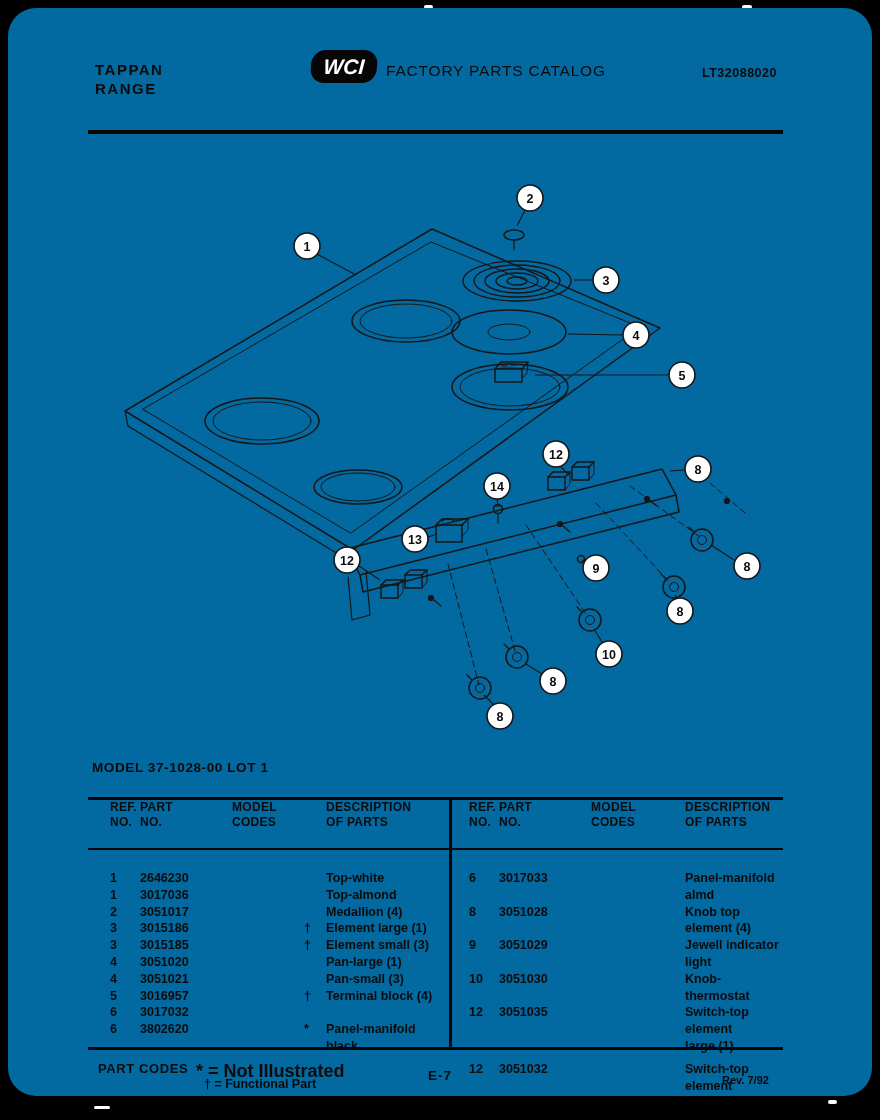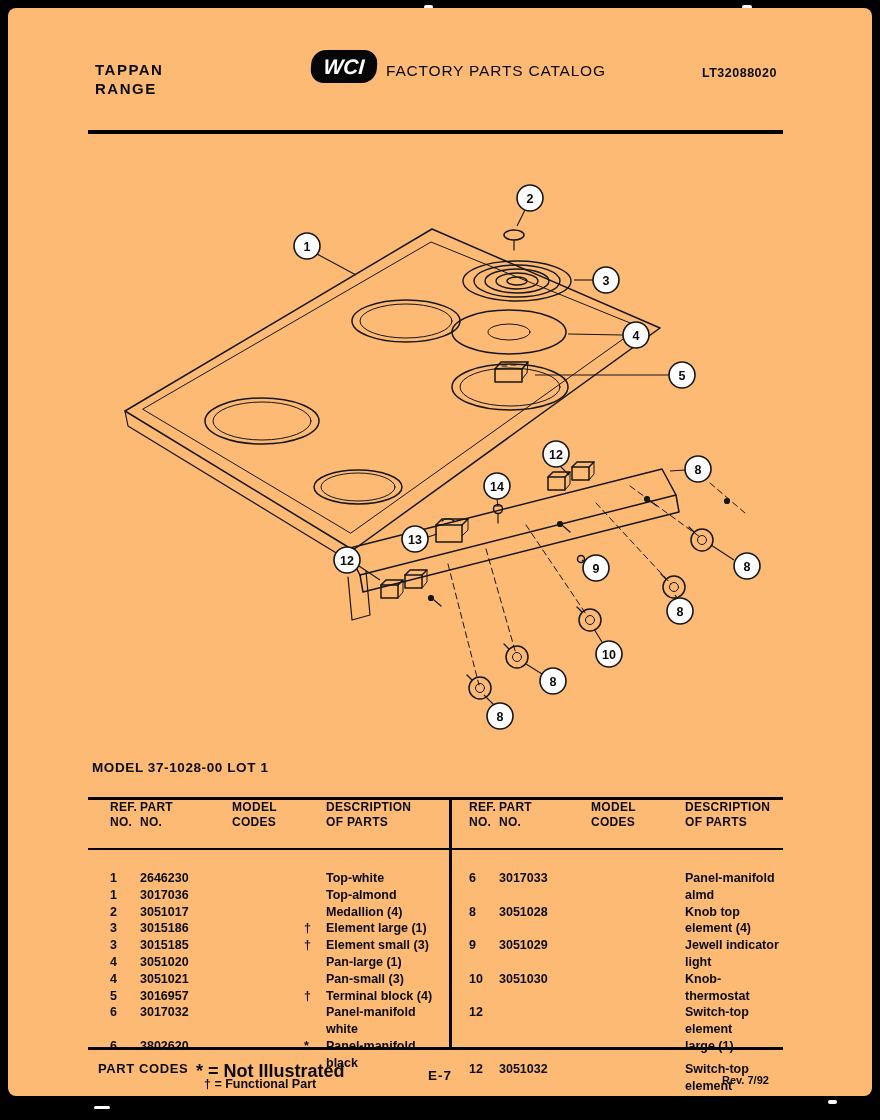--- a/index.html
+++ b/index.html
@@ -1,19 +1,19 @@
 <!DOCTYPE html>
 <html><head>
 <meta charset="utf-8">
 <style>
   *{box-sizing:border-box;margin:0;padding:0}
   html,body{width:880px;height:1120px}
   body{background:#000;position:relative;font-family:"Liberation Sans","DejaVu Sans",sans-serif;color:#0b0b0b;overflow:hidden}
   .artifact{position:absolute;background:#fff;border-radius:3px}
-  .paper{position:absolute;left:8px;top:8px;width:864px;height:1088px;background:#fdba74;border-radius:8px;overflow:hidden}
+  .paper{position:absolute;left:8px;top:8px;width:864px;height:1088px;background:#0369a1;border-radius:28px;overflow:hidden}
 
   .brand{position:absolute;left:87px;top:52px;font-size:15px;font-weight:700;letter-spacing:1.5px;line-height:19px;white-space:pre-line}
   .wci-logo{position:absolute;left:303px;top:42px;width:66px;height:33px;background:#060606;border-radius:14px;color:#fff;display:flex;align-items:center;justify-content:center;font-style:italic;font-weight:700;font-size:21px;transform:skewX(-4deg)}
   .catalog-title{position:absolute;left:378px;top:54px;font-size:15.5px;font-weight:400;letter-spacing:0.8px}
   .doc-number{position:absolute;left:694px;top:58px;font-size:12.5px;font-weight:700;letter-spacing:0.5px}
   .rule{position:absolute;left:80px;top:122px;width:695px;height:4px;background:#060606}
 
   .diagram{position:absolute;left:82px;top:160px;width:700px;height:584px}
   .lines{stroke:#161616;fill:none;stroke-width:1.5;stroke-linejoin:round;stroke-linecap:round}
   .callouts circle{fill:#fff;stroke:#161616;stroke-width:1.6}
@@ -361,21 +361,20 @@
         <div class="trow">
             <span class="c-ref">5</span>
             <span class="c-part">3016957</span>
             <span class="c-sym">†</span>
             <span class="c-desc">Terminal block (4)</span>
           </div>
         <div class="trow">
             <span class="c-ref">6</span>
             <span class="c-part">3017032</span>
             <span class="c-sym"></span>
-            <span class="c-desc">Panel-manifold white</span>
           </div>
         <div class="trow">
             <span class="c-ref">6</span>
             <span class="c-part">3802620</span>
             <span class="c-sym">*</span>
             <span class="c-desc">Panel-manifold black</span>
           </div>
       </div>
       <div class="half-r">
         <div class="trow">
@@ -397,20 +396,21 @@
             <span class="c-desc">Jewell indicator light</span>
           </div>
         <div class="trow">
             <span class="c-ref">10</span>
             <span class="c-part">3051030</span>
             <span class="c-sym"></span>
             <span class="c-desc">Knob-thermostat</span>
           </div>
         <div class="trow">
             <span class="c-ref">12</span>
+            <span class="c-part">3051035</span>
             <span class="c-sym"></span>
             <span class="c-desc">Switch-top element
 large (1)</span>
           </div>
         <div class="trow gap-above">
             <span class="c-ref">12</span>
             <span class="c-part">3051032</span>
             <span class="c-sym"></span>
             <span class="c-desc">Switch-top element</span>
           </div>

